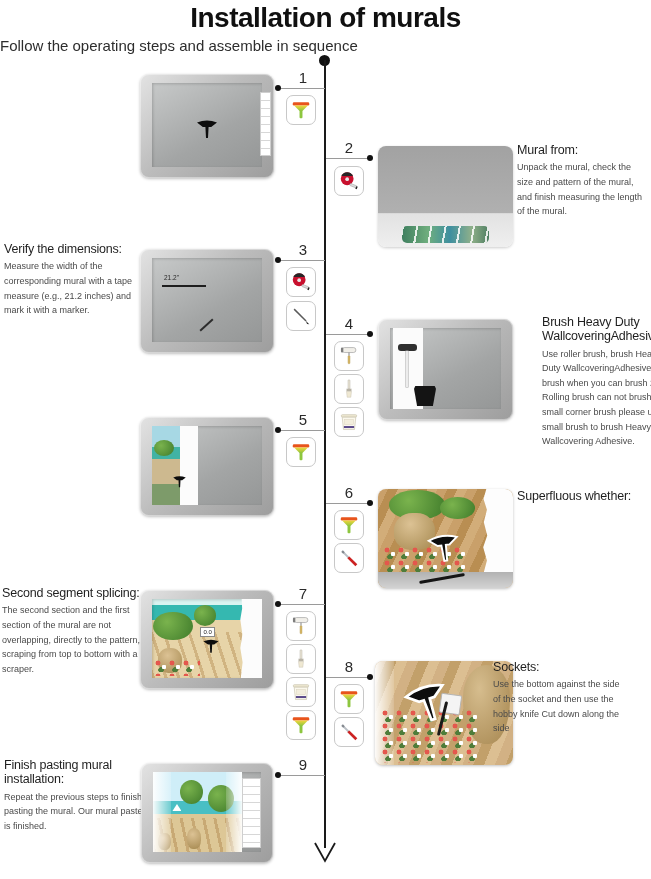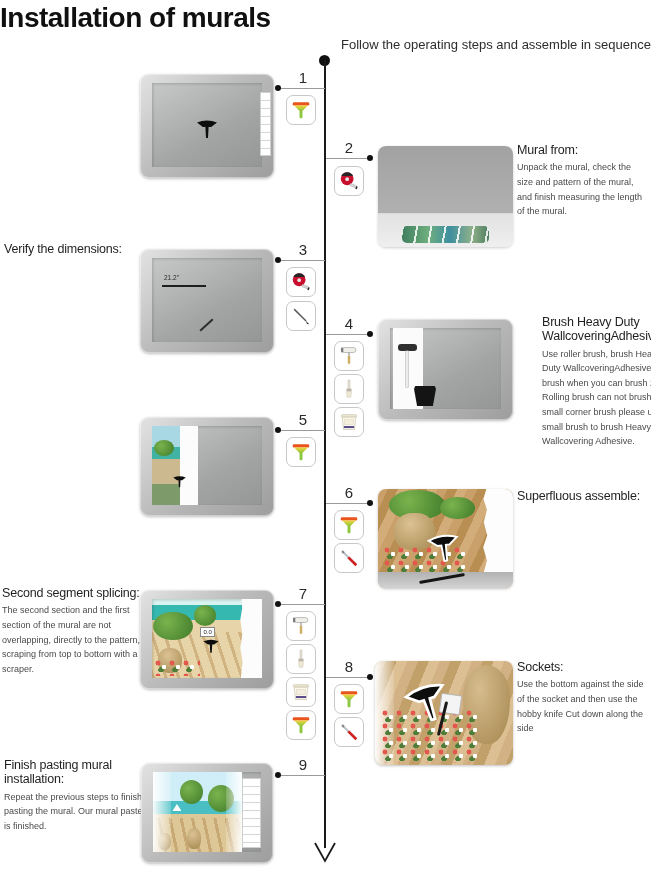--- a/index.html
+++ b/index.html
@@ -1,21 +1,21 @@
 <!DOCTYPE html>
 <html><head>
 <meta charset="utf-8">
 <style>
   html,body{margin:0;padding:0;background:#fff;}
   #canvas{position:relative;width:651px;height:879px;background:#fff;overflow:hidden;
           font-family:"Liberation Sans", sans-serif;}
-  .page-title{position:absolute;top:2px;left:0;right:0;
+  .page-title{position:absolute;top:2px;left:0;right:0;text-align:center;
               font-size:28px;font-weight:bold;color:#101010;letter-spacing:-.5px;}
-  .page-sub{position:absolute;top:37px;left:0;right:0;text-align:right;
-            font-size:13px;color:#2d2d2d;}
+  .page-sub{position:absolute;top:37px;left:0;right:0;text-align:left;
+            font-size:15px;color:#2d2d2d;}
   
   .tline{position:absolute;left:324px;top:60px;width:2px;height:788px;background:#1a1a1a;}
   .tdot{position:absolute;left:319px;top:55px;width:11px;height:11px;border-radius:50%;background:#111;}
   .conn{position:absolute;height:1px;background:#9a9a9a;}
   .cdot{position:absolute;width:6px;height:6px;border-radius:50%;background:#111;}
   .num{position:absolute;width:30px;text-align:center;font-size:15px;color:#2a2a2a;}
   .ibox{position:absolute;width:30px;height:30px;border:1px solid #c8c8c8;border-radius:7px;
         background:#fff;display:flex;align-items:center;justify-content:center;box-sizing:border-box;}
   
   .tb{position:absolute;}
@@ -143,20 +143,21 @@
                 background:repeating-linear-gradient(100deg,rgba(255,255,255,.85) 0 2px,transparent 2px 14px),
                 linear-gradient(90deg,#3f7f5f,#6fae7e 30%,#3e8fa0 55%,#8fb08a 80%,#4f7f62);"></div>
   </div>
   <div class="tb" style="left:517px;top:143px;width:132px">
     <h3>Mural from:</h3>
     <p>Unpack the mural, check the size and pattern of the mural, and finish measuring the length of the mural.</p>
   </div>
 
   <div class="tb" style="left:4px;top:242px;width:140px">
     <h3>Verify the dimensions:</h3>
+    <p>Measure the width of the corresponding mural with a tape measure (e.g., 21.2 inches) and mark it with a marker.</p>
   </div>
   <div class="room" style="left:140px;top:249px;width:134px;height:104px">
     <div class="wall">
       <div class="mlabel" style="left:12px;top:16px">21.2"</div>
       <div style="position:absolute;left:10px;top:27px;width:44px;height:2px;background:#1e1e1e"></div>
       <div style="position:absolute;left:46px;bottom:16px;width:17px;height:2px;background:#2c2c2c;transform:rotate(-42deg)"></div>
     </div>
   </div>
   <div class="conn" style="left:280px;top:260px;width:45px"></div>
   <div class="cdot" style="left:275px;top:257px"></div>
@@ -244,21 +245,21 @@
     <div class="flw" style="left:4%;bottom:14%;width:62%;height:28%"></div>
     <div style="position:absolute;left:0;right:0;bottom:0;height:16%;background:linear-gradient(180deg,#b2b2b2,#d2d2d2)"></div>
     <div style="position:absolute;right:0;top:0;bottom:16%;width:23%;background:#fdfdfd;
                 clip-path:polygon(14% 0,100% 0,100% 100%,6% 100%,16% 86%,4% 70%,17% 56%,6% 40%,16% 25%,5% 12%)"></div>
     <svg style="position:absolute;left:36%;top:42%;transform:rotate(-8deg)" width="34" height="34">
         <use href="#sym-scraper-out"></use>
       </svg>
     <div style="position:absolute;left:30%;bottom:8%;width:34%;height:3px;border-radius:2px;background:#151515;transform:rotate(-10deg)"></div>
   </div>
   <div class="tb" style="left:517px;top:489px;width:133px">
-    <h3>Superfluous assemble:</h3>
+    <h3>Superfluous whether:</h3>
   </div>
 
   <div class="tb" style="left:2px;top:586px;width:142px">
     <h3>Second segment splicing:</h3>
     <p>The second section and the first section of the mural are not overlapping, directly to the pattern, scraping from top to bottom with a scraper.</p>
   </div>
   <div class="room" style="left:140px;top:590px;width:134px;height:99px">
     <div class="wall" style="overflow:hidden;background:linear-gradient(180deg,#d9f3f0 0 8%,#35b8b0 8% 26%,#e7d4a8 26% 100%)">
       <div style="position:absolute;left:0;right:0;bottom:0;height:58%;
                   background:repeating-linear-gradient(72deg,rgba(165,118,56,.35) 0 3px,transparent 3px 12px)"></div>
@@ -316,21 +317,21 @@
     <div style="position:absolute;left:0;top:0;bottom:0;width:14%;background:linear-gradient(90deg,rgba(255,255,255,.95),rgba(255,255,255,.15))"></div>
     <div style="position:absolute;right:2%;top:4%;width:34%;height:76%;border-radius:50% 50% 45% 45%/40% 40% 55% 55%;
                 background:radial-gradient(ellipse at 35% 30%,#d6bd8e,#a5854e)"></div>
     <div class="flw" style="left:4%;bottom:2%;width:72%;height:52%"></div>
     <div style="position:absolute;left:47%;top:32%;width:14%;height:17%;background:#f4f4f4;border:1px solid #b5b5b5;border-radius:2px;transform:rotate(8deg)"></div>
     <svg style="position:absolute;left:22%;top:18%;transform:rotate(-18deg)" width="46" height="46">
         <use href="#sym-scraper-out"></use>
       </svg>
     <div style="position:absolute;left:48%;top:38%;width:3px;height:34%;border-radius:2px;background:#1a1a1a;transform:rotate(14deg)"></div>
   </div>
-  <div class="tb" style="left:517px;top:660px;width:133px">
+  <div class="tb" style="left:493px;top:660px;width:133px">
     <h3>Sockets:</h3>
     <p>Use the bottom against the side of the socket and then use the hobby knife Cut down along the side</p>
   </div>
 
   <div class="tb" style="left:4px;top:758px;width:140px">
     <h3>Finish pasting mural installation:</h3>
     <p>Repeat the previous steps to finish pasting the mural. Our mural paste is finished.</p>
   </div>
   <div class="room" style="left:141px;top:763px;width:132px;height:100px">
     <div class="wall">

